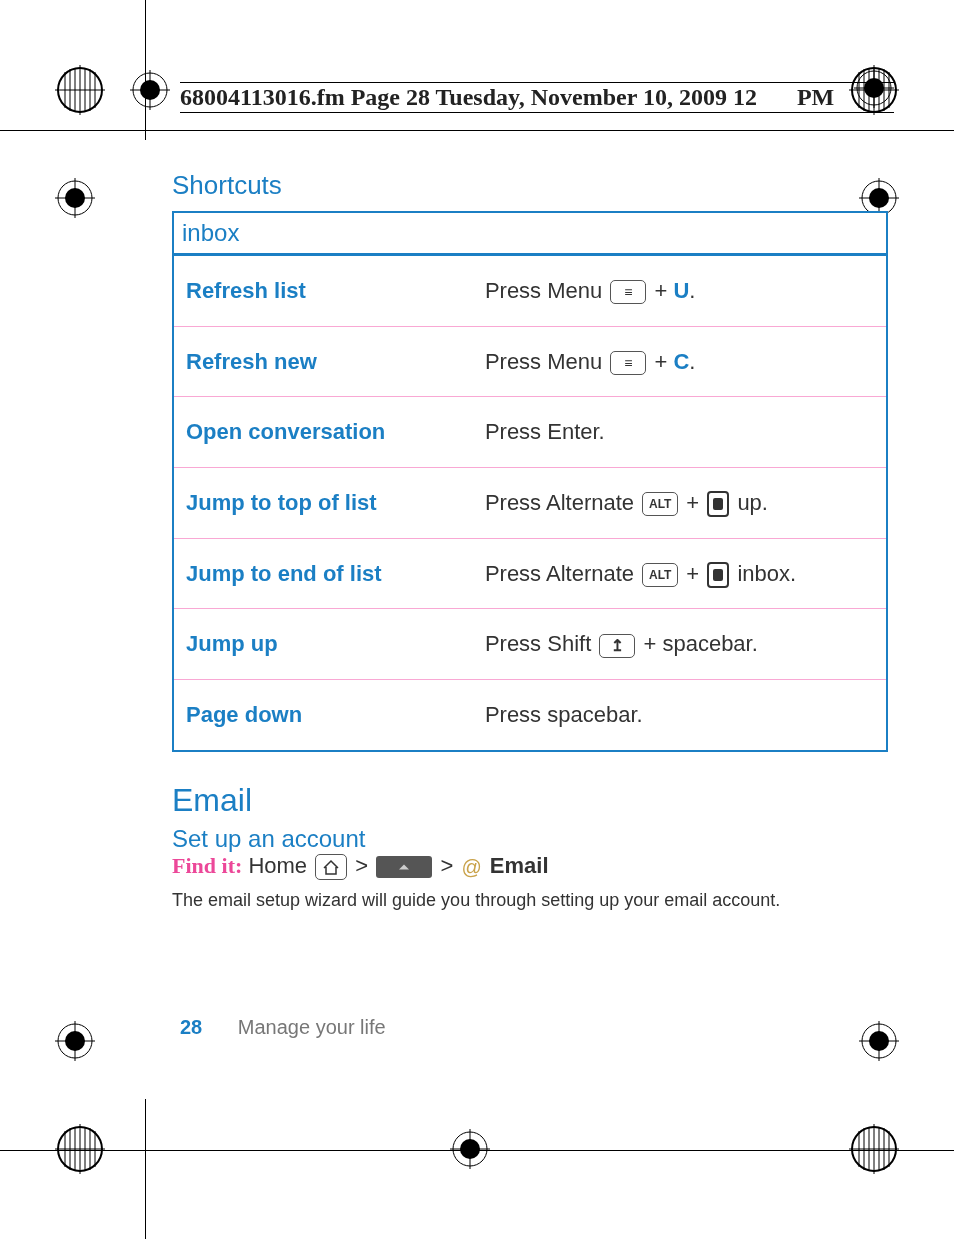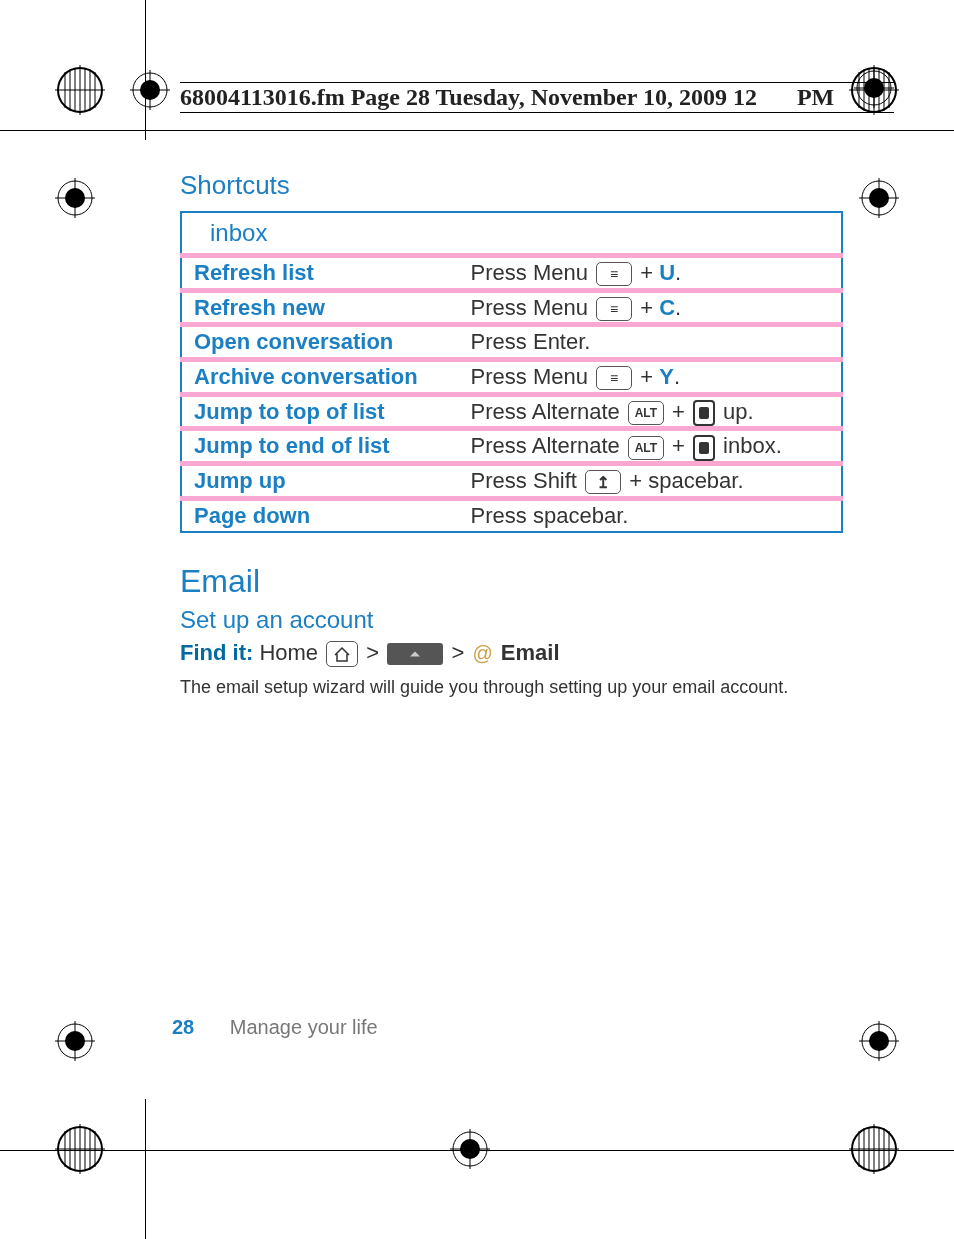--- a/index.html
+++ b/index.html
@@ -26,22 +26,22 @@
     line-height: 1.2;
     padding: 0;
     display: flex;
     justify-content: flex-start;
     white-space: nowrap;
     font-weight: bold;
   }
   .content {
     position: absolute;
     top: 170px;
-    left: 180px;
-    width: 663px;
+    left: 172px;
+    width: 716px;
   }
   h2.section {
     font-size: 26px;
     color: #1b7fc4;
     font-weight: 400;
     margin: 0 0 10px 0;
   }
   h1.big-section {
     font-size: 32px;
     color: #1b7fc4;
@@ -53,26 +53,26 @@
     border-collapse: collapse;
     border: 2px solid #1b7fc4;
     font-size: 22px;
   }
   table.shortcuts th {
     text-align: left;
     background: #fff;
     color: #1b7fc4;
     font-weight: 400;
     font-size: 24px;
-    padding: 6px 28px;
+    padding: 6px 8px;
     border-bottom: 3px solid #1b7fc4;
   }
   table.shortcuts td {
-    border-top: 5px solid #f9a8d4;
-    padding: 0 12px;
+    border-top: 1px solid #f9a8d4;
+    padding: 20px 12px;
     vertical-align: top;
     line-height: 1.35;
   }
   table.shortcuts td.label {
     color: #1b7fc4;
     font-weight: 700;
     width: 42%;
   }
   table.shortcuts td.desc {
     color: #333;
@@ -118,29 +118,30 @@
     background: #333;
     border-radius: 2px;
   }
   .shift-arrow {
     font-size: 16px;
   }
   h3.subsection {
     font-size: 24px;
     color: #1b7fc4;
     font-weight: 400;
-    margin: 4px 0 6px 0;
+    margin: 4px 0 0 0;
   }
   .findit-line {
     font-size: 22px;
     margin-bottom: 8px;
   }
   .findit-label {
-    color: #0369a1;
+    color: #ec4899;
     font-weight: 700;
+    font-family: Liberation Serif, serif;
   }
   .home-icon {
     display: inline-flex;
     width: 30px;
     height: 24px;
     border: 1.5px solid #555;
     border-radius: 5px;
     align-items: center;
     justify-content: center;
     vertical-align: middle;
@@ -175,21 +176,21 @@
   }
   p.body {
     font-size: 18px;
     line-height: 1.4;
     color: #333;
     margin: 6px 16px 0 0;
   }
   .footer {
     position: absolute;
     bottom: 200px;
-    left: 172px;
+    left: 180px;
     font-size: 20px;
     color: #777;
   }
   .footer .page-num {
     color: #1b7fc4;
     font-weight: 700;
     margin-right: 30px;
   }
   
   .reg-mark {
@@ -367,31 +368,20 @@
       </td>
     </tr>
 
     <tr>
       <td class="label">Open conversation</td>
       <td class="desc">
         <span>Press Enter.</span>
       </td>
     </tr>
 
-    <tr>
-      <td class="label">Archive conversation</td>
-      <td class="desc">
-        <span>Press Menu </span>
-        <span class="key-icon">
-              <span class="menu-icon-inner">≡</span>
-            </span>
-        <span> + </span>
-        <span class="key-letter">Y</span><span>.</span>
-      </td>
-    </tr>
 
     <tr>
       <td class="label">Jump to top of list</td>
       <td class="desc">
         <span>Press Alternate </span>
         <span class="key-icon">ALT</span><span> + </span>
         <span class="nav-block"></span><span> up.</span>
       </td>
     </tr>
 

